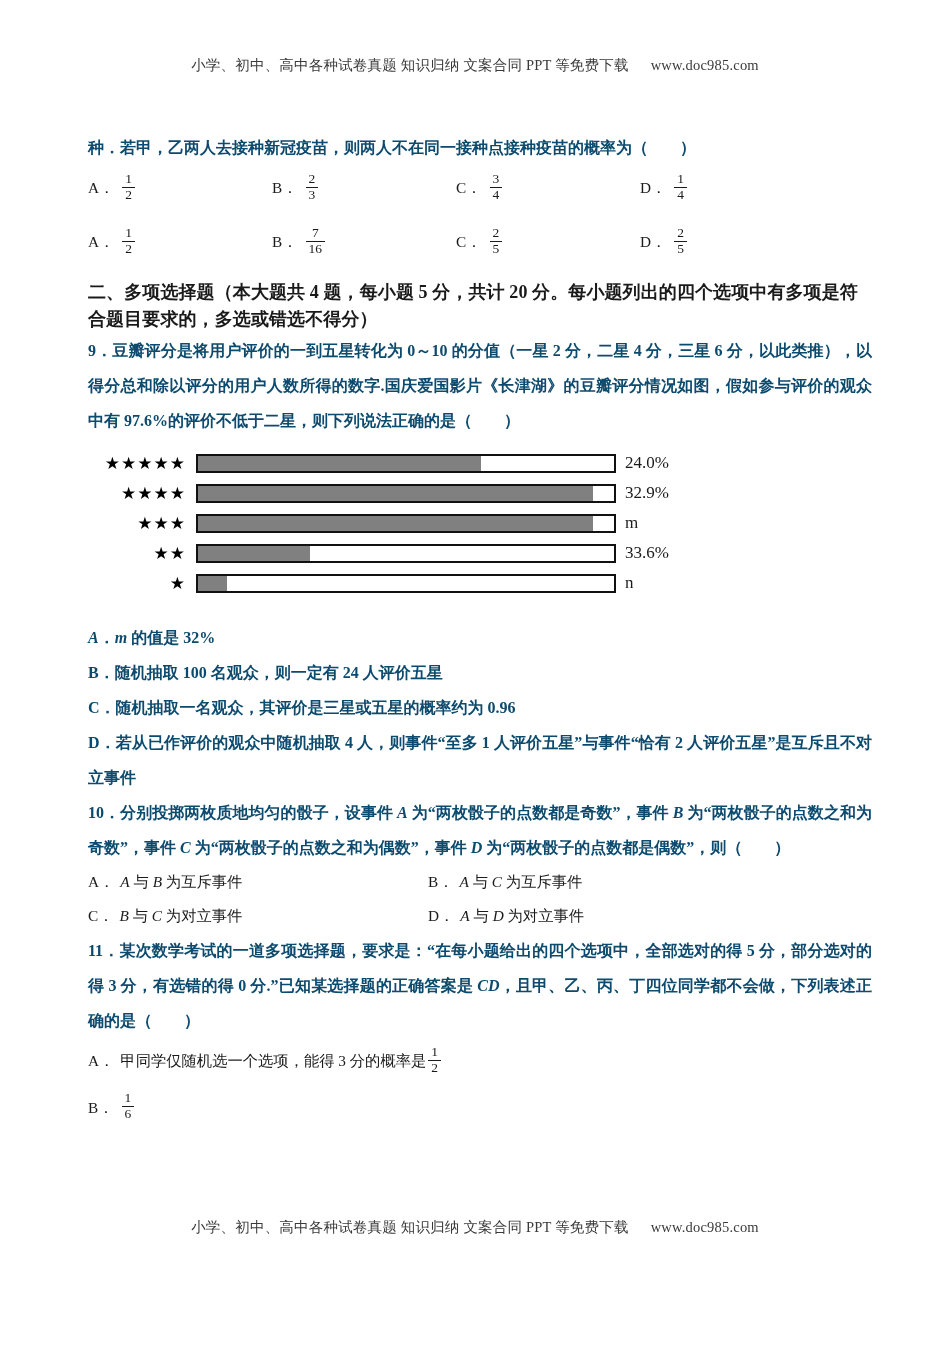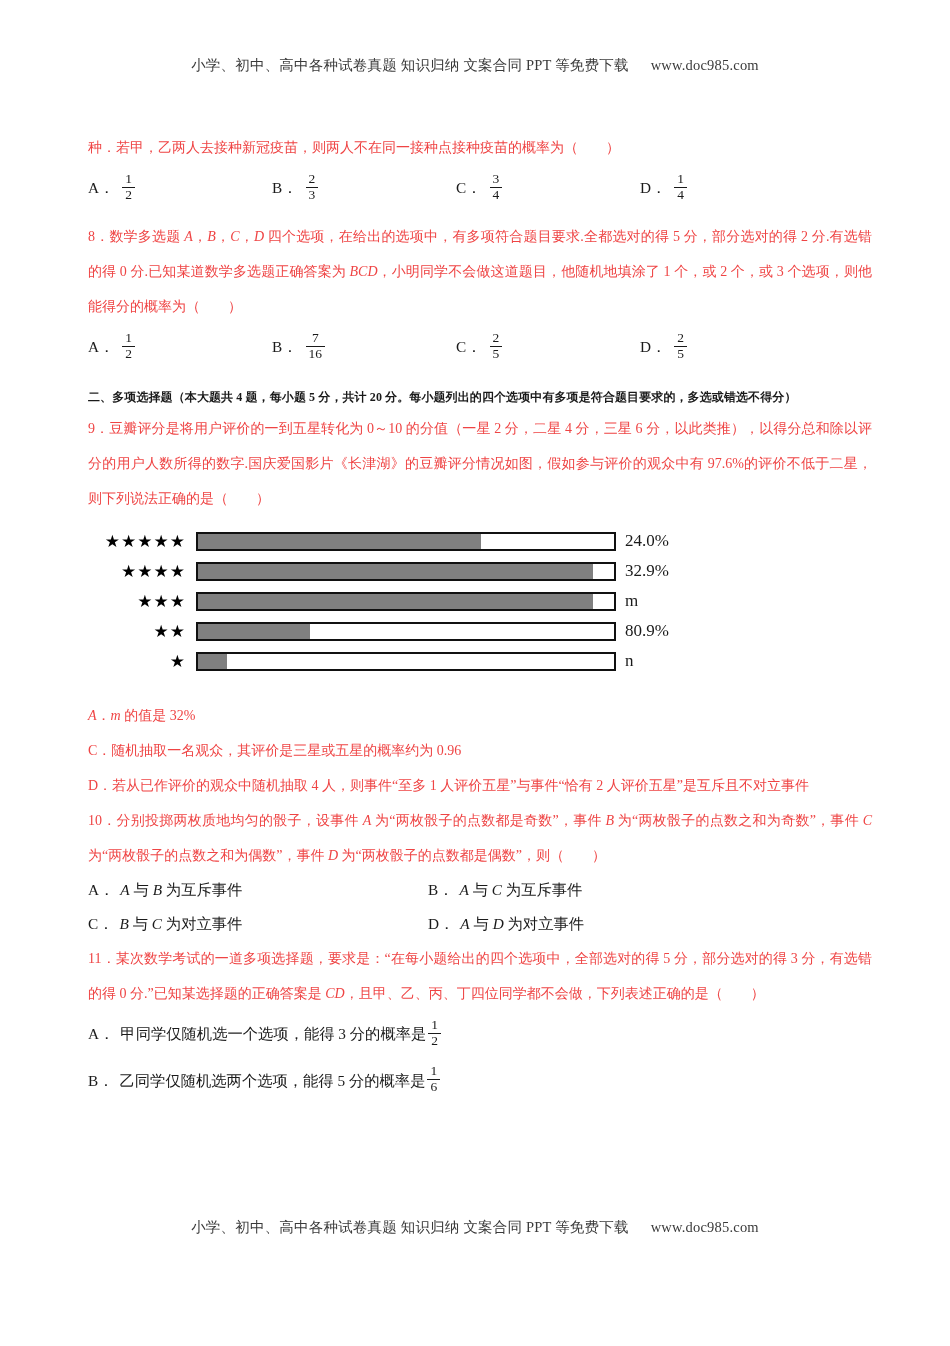--- a/index.html
+++ b/index.html
@@ -39,24 +39,25 @@
   }
 
   
   .content {
     position: absolute;
     left: 88px; top: 0;
     width: 784px;
   }
 
   .qline {
-    font-size: 14px;
+    font-size: 16px;
     line-height: 35px;
     text-align: justify;
-    color: #ef4444;
+    color: #0c4a6e;
+    font-weight: bold;
   }
   .qblock { margin: 0; }
 
   
   .opt-row {
     display: flex;
     align-items: flex-start;
     font-size: 15.3px;
     line-height: 34px;
   }
@@ -83,21 +84,21 @@
     margin: 0 2px;
     position: relative;
     top: -1px;
   }
   .frac .num { padding: 0 3px; }
   .frac .den { padding: 0 3px; border-top: 1.1px solid #1a1a1a; }
 
   
   .section-head {
     font-weight: bold;
-    font-size: 12px;
+    font-size: 18px;
     line-height: 27px;
     letter-spacing: 0.1px;
   }
 
   
   .chart {
     margin: 10px 0 0 0;
     width: 600px;
   }
   .chart-row {
@@ -181,21 +182,20 @@
         <span class="opt-label">D．</span>
         <span class="frac">
           <span class="num">1</span>
           <span class="den">4</span>
         </span>
       </div>
     </div>
 
     <div class="gap-md"></div>
 
-    <div class="qline qblock">8．数学多选题 <i>A</i>，<i>B</i>，<i>C</i>，<i>D</i> 四个选项，在给出的选项中，有多项符合题目要求.全都选对的得 5 分，部分选对的得 2 分.有选错的得 0 分.已知某道数学多选题正确答案为 <i>BCD</i>，小明同学不会做这道题目，他随机地填涂了 1 个，或 2 个，或 3 个选项，则他能得分的概率为（　　）</div>
 
     <div class="gap-sm"></div>
 
     <div class="opt-row frac-row">
       <div class="opt-cell w4">
         <span class="opt-label">A．</span>
         <span class="frac">
           <span class="num">1</span>
           <span class="den">2</span>
         </span>
@@ -253,36 +253,37 @@
           <div class="bar-fill" style="width:95%"></div>
         </div>
         <div class="bar-value">m</div>
       </div>
 
       <div class="chart-row">
         <div class="stars">★★</div>
         <div class="bar-outer">
           <div class="bar-fill" style="width:27%"></div>
         </div>
-        <div class="bar-value">80.9%</div>
+        <div class="bar-value">33.6%</div>
       </div>
 
       <div class="chart-row">
         <div class="stars">★</div>
         <div class="bar-outer">
           <div class="bar-fill" style="width:7%"></div>
         </div>
         <div class="bar-value">n</div>
       </div>
 
     </div>
 
     <div class="gap-lg"></div>
 
     <div class="qline"><i>A</i>．<i>m</i> 的值是 32%</div>
+    <div class="qline">B．随机抽取 100 名观众，则一定有 24 人评价五星</div>
     <div class="qline">C．随机抽取一名观众，其评价是三星或五星的概率约为 0.96</div>
     <div class="qline">D．若从已作评价的观众中随机抽取 4 人，则事件“至多 1 人评价五星”与事件“恰有 2 人评价五星”是互斥且不对立事件</div>
 
     <div class="qline qblock">10．分别投掷两枚质地均匀的骰子，设事件 <i>A</i> 为“两枚骰子的点数都是奇数”，事件 <i>B</i> 为“两枚骰子的点数之和为奇数”，事件 <i>C</i> 为“两枚骰子的点数之和为偶数”，事件 <i>D</i> 为“两枚骰子的点数都是偶数”，则（　　）</div>
 
     <div class="opt-row">
       <div class="opt-cell w2">
         <span class="opt-label">A．</span>
         <span class="italic-mix"><i>A</i> 与 <i>B</i> 为互斥事件</span>
       </div>
@@ -312,21 +313,20 @@
       <span class="frac">
         <span class="num">1</span>
         <span class="den">2</span>
       </span>
     </div>
 
     <div class="gap-md"></div>
 
     <div class="opt-row frac-row">
       <span class="opt-label">B．</span>
-      <span>乙同学仅随机选两个选项，能得 5 分的概率是</span>
       <span class="frac">
         <span class="num">1</span>
         <span class="den">6</span>
       </span>
     </div>
 
   </div>
 
   <div class="running-foot">
     <span>小学、初中、高中各种试卷真题 知识归纳 文案合同 PPT 等免费下载</span><span class="url">www.doc985.com</span>

